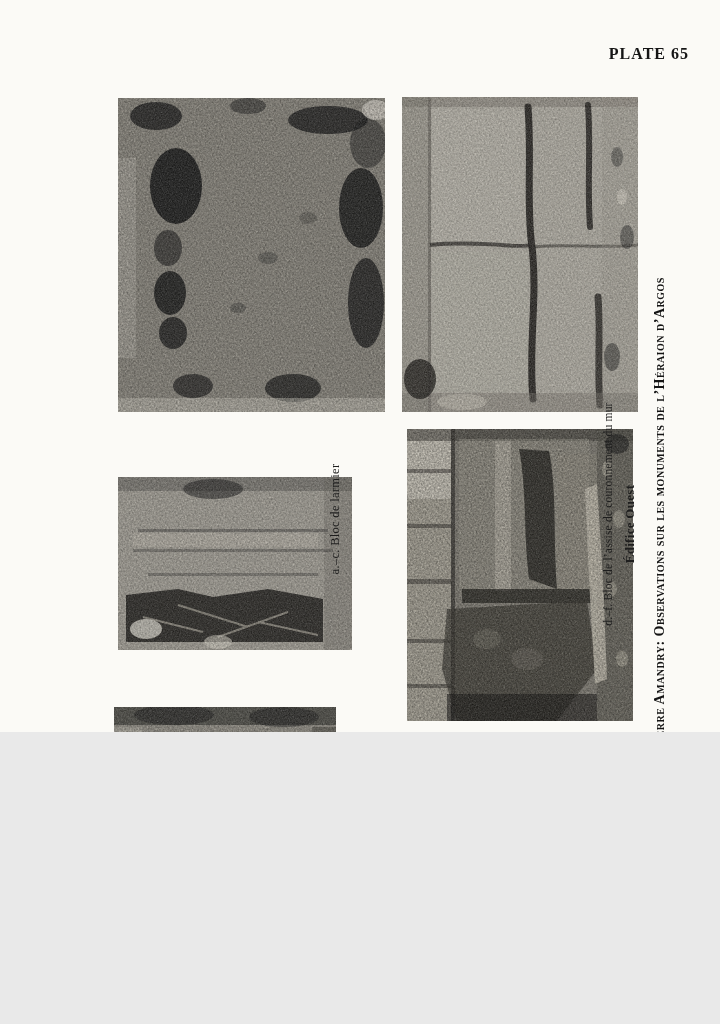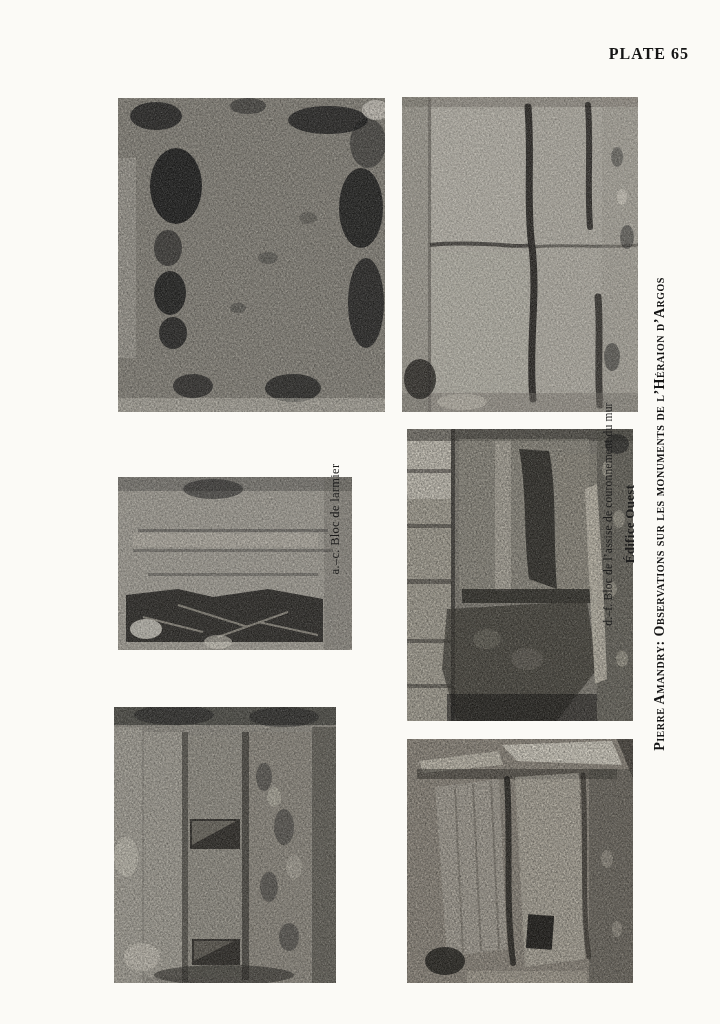--- a/index.html
+++ b/index.html
@@ -4,21 +4,21 @@
 <style>
   html,body{margin:0;padding:0;}
   body{
     width:720px;height:1024px;
     background:#e9e9e9;
     font-family:"Liberation Serif","DejaVu Serif",serif;
     color:#1c1c1c;
   }
   .page{
     position:relative;
-    width:720px;height:1024px;
+    width:720px;height:732px;
     background:#fbfaf6;
     overflow:hidden;
   }
   .plate-label{
     position:absolute;
     top:45px;right:31px;
     font-size:16px;font-weight:700;
     letter-spacing:1px;
     color:#151515;
   }

